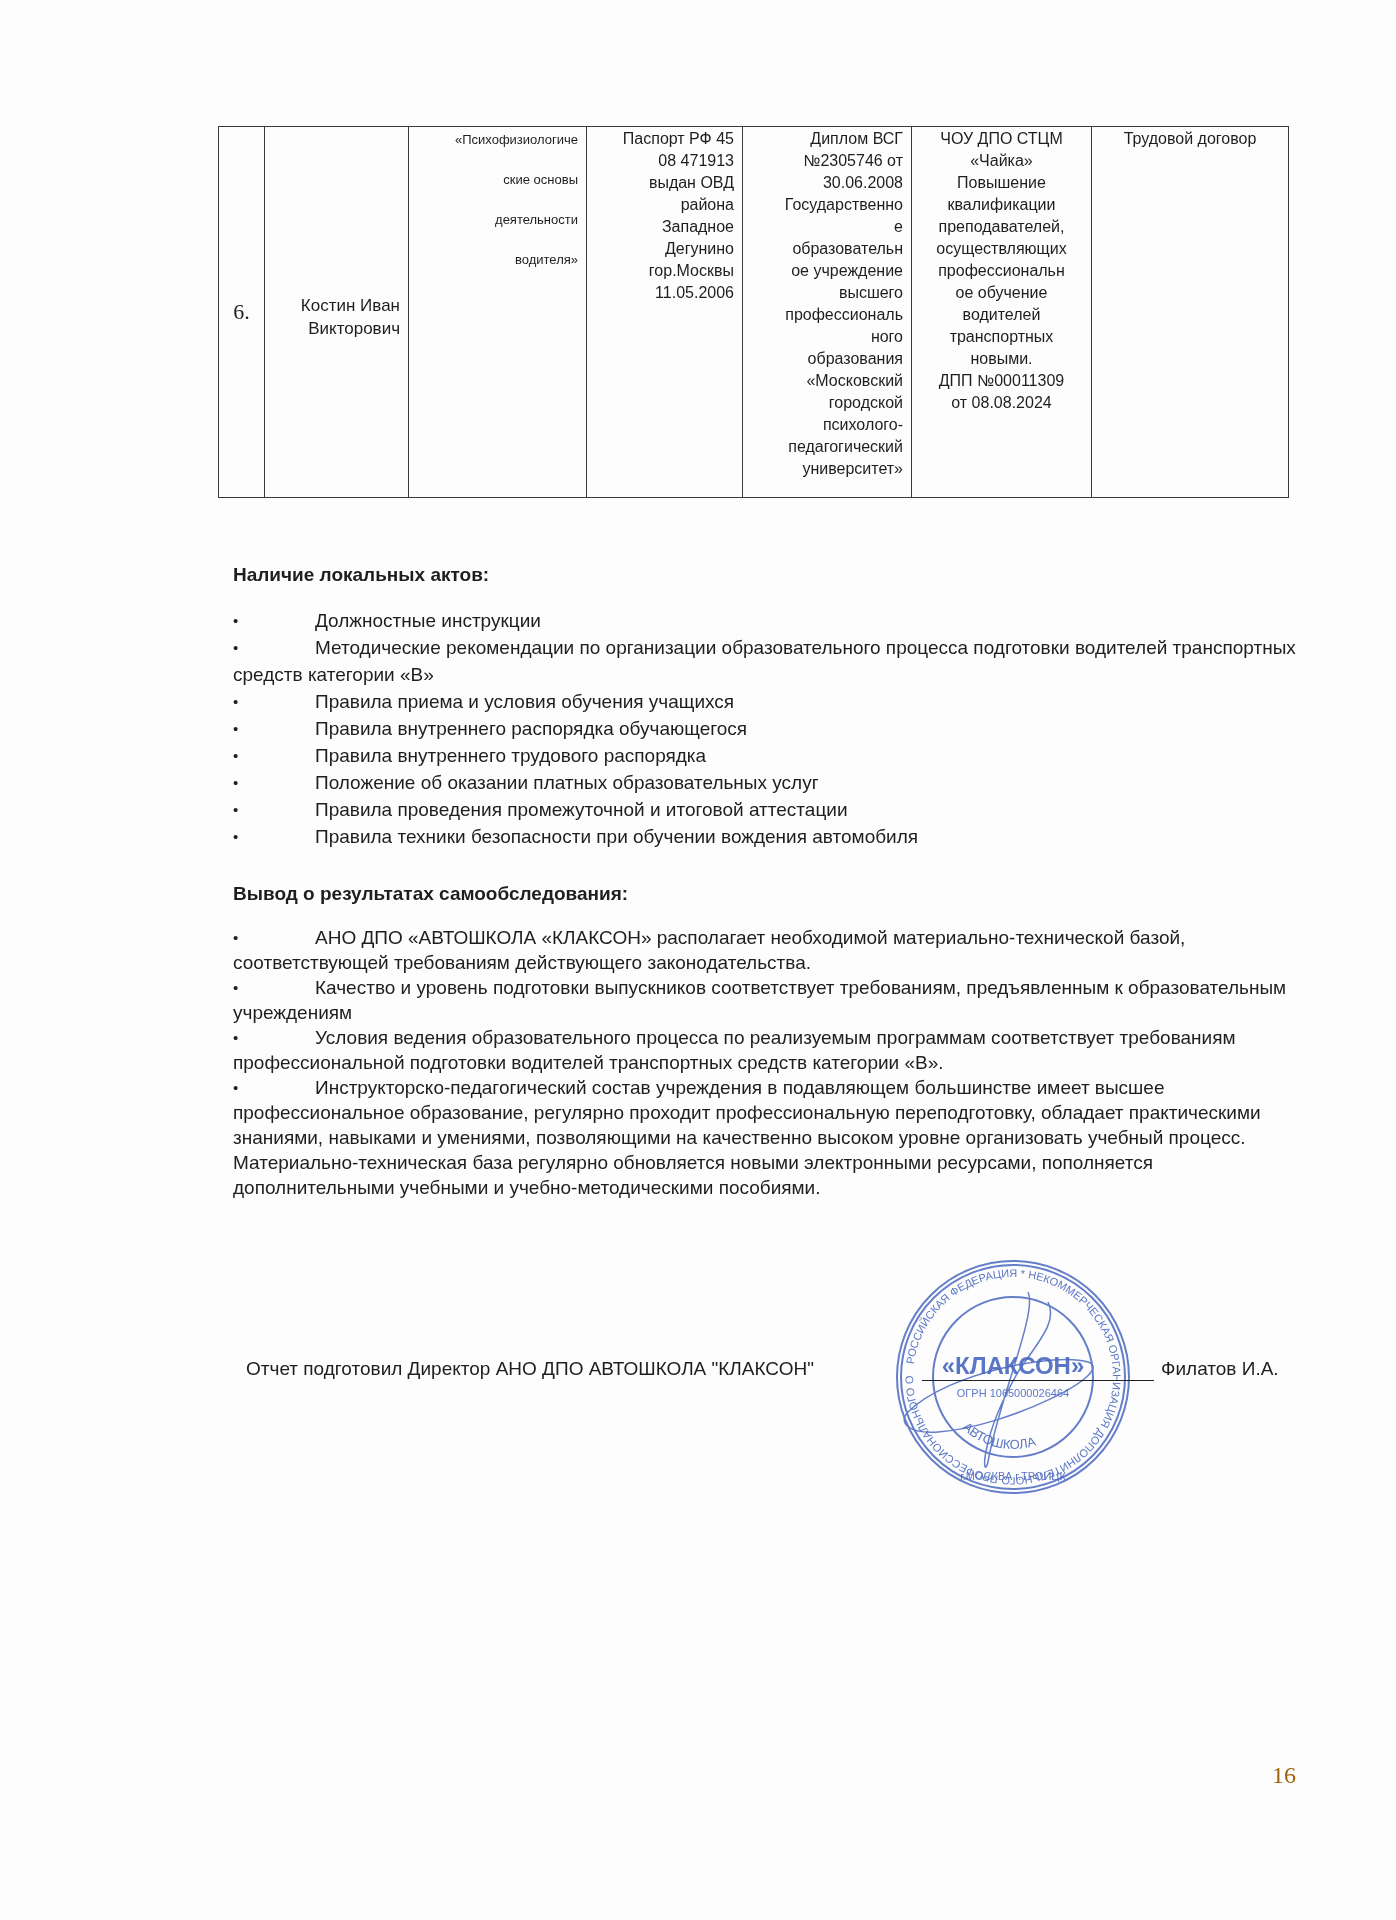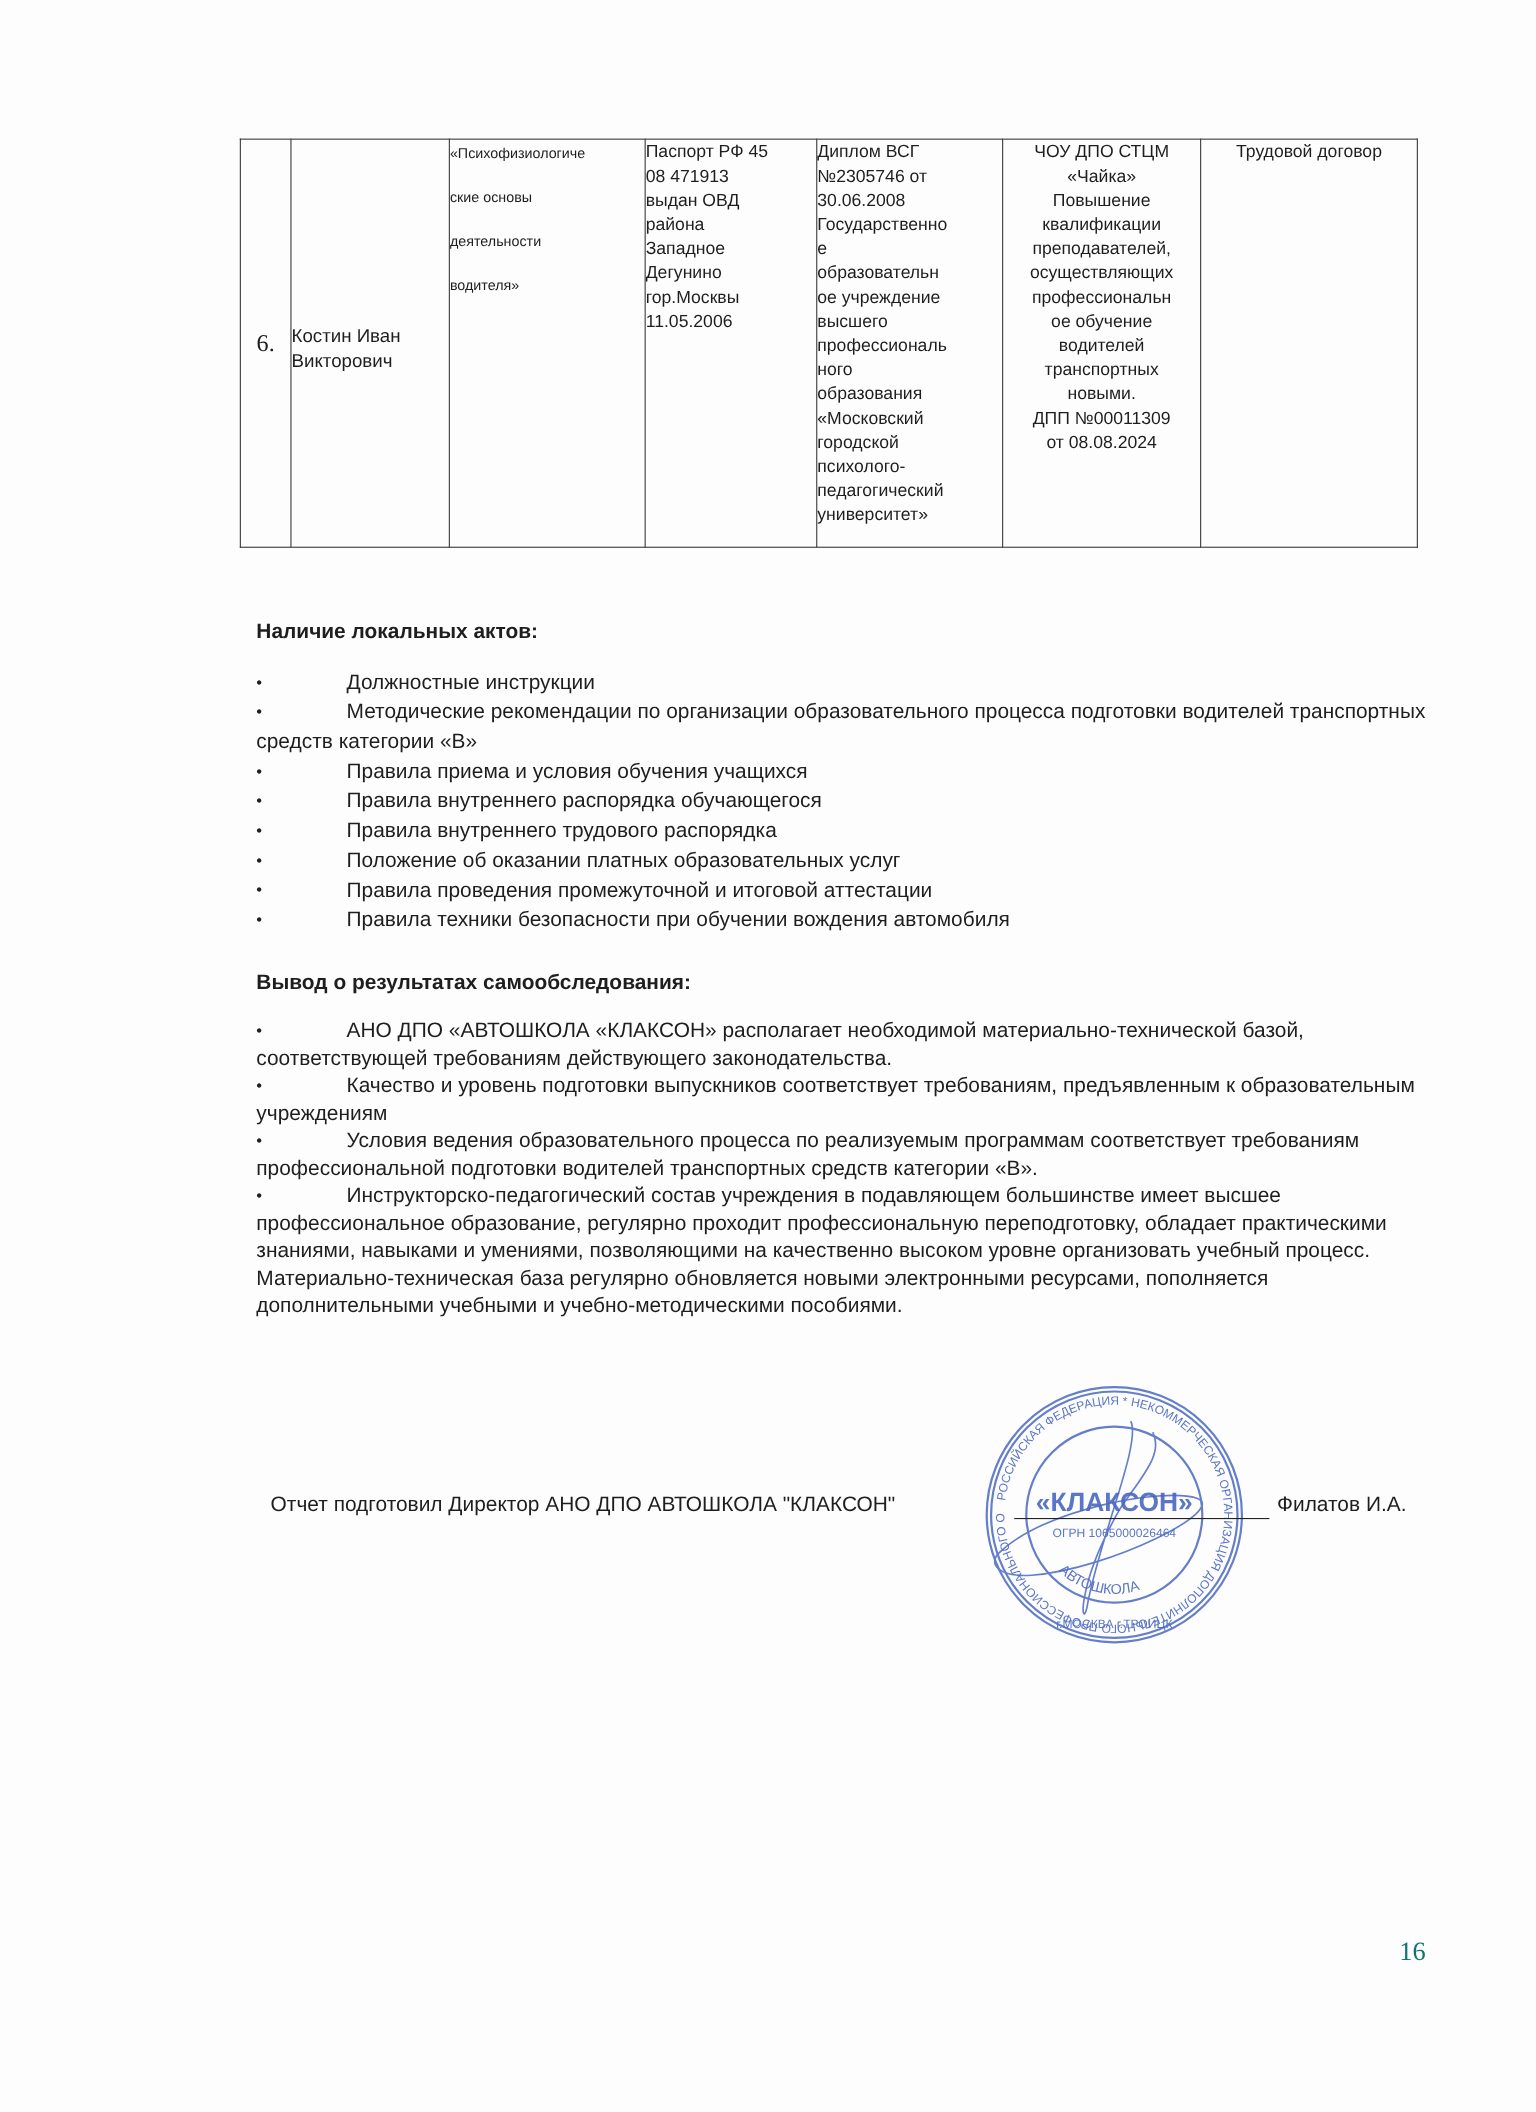--- a/index.html
+++ b/index.html
@@ -4,42 +4,42 @@
 <style>
   html, body { margin: 0; padding: 0; }
   body {
     width: 1396px; height: 1920px; background: #fdfdfd; position: relative;
     font-family: "Liberation Sans", sans-serif; color: #1e1e1e; overflow: hidden;
   }
   .page { position: absolute; left: 0; top: 0; width: 1396px; height: 1920px; }
 
   
   .tbl { position: absolute; left: 218px; top: 126px; width: 1070px; border-collapse: collapse; table-layout: fixed; }
-  .tbl td { border: 1.5px solid #3a3a3a; vertical-align: top; padding: 1px 8px 0 0; font-size: 16px; line-height: 22px; height: 360px; }
+  .tbl td { border: 1.5px solid #3a3a3a; vertical-align: top; padding: 1px 8px 0 0; font-size: 16px; line-height: 22px; height: 360px; text-align: right; }
   .tbl td.num { font-family: "Liberation Serif", serif; font-size: 22px; vertical-align: middle; padding: 0 4px; text-align: center; }
   .tbl td.name { vertical-align: middle; font-size: 17px; line-height: 23px; padding-top: 10px; }
   .tbl td.course { font-size: 13px; line-height: 22px; padding-top: 2px; }
   .tbl td.course .ln { display: block; height: 40px; }
   .tbl td.center { text-align: center; padding: 1px 4px 0 4px; }
   .cell-line { display: block; }
 
   
   .h { position: absolute; left: 233px; font-weight: bold; font-size: 19px; }
   .list { position: absolute; left: 233px; width: 1080px; font-size: 19px; line-height: 27px; margin: 0; padding: 0; list-style: none; }
   .list li { position: relative; text-indent: 82px; }
   .list li .bullet { position: absolute; left: -82px; text-indent: 0; font-size: 15px; }
   .list li .bullet-wrap { position: relative; }
   .list2 li { line-height: 25px; }
 
   .sig { position: absolute; left: 246px; top: 1358px; font-size: 19px; white-space: nowrap; }
   .sig-line { position: absolute; left: 922px; top: 1380px; width: 232px; height: 0; border-top: 1.5px solid #222; }
   .sig-name { position: absolute; left: 1161px; top: 1358px; font-size: 19px; }
 
   .stamp { position: absolute; left: 888px; top: 1252px; width: 250px; height: 250px; }
-  .pagenum { position: absolute; left: 1272px; top: 1762px; font-family: "Liberation Serif", serif; font-size: 24px; color: #0f766e; }
+  .pagenum { position: absolute; left: 1272px; top: 1762px; font-family: "Liberation Serif", serif; font-size: 24px; color: #a16207; }
 </style>
 </head>
 <body>
 
 <div class="page">
 
   <table class="tbl">
     <colgroup>
       <col style="width:46px">
         <col style="width:144px">

